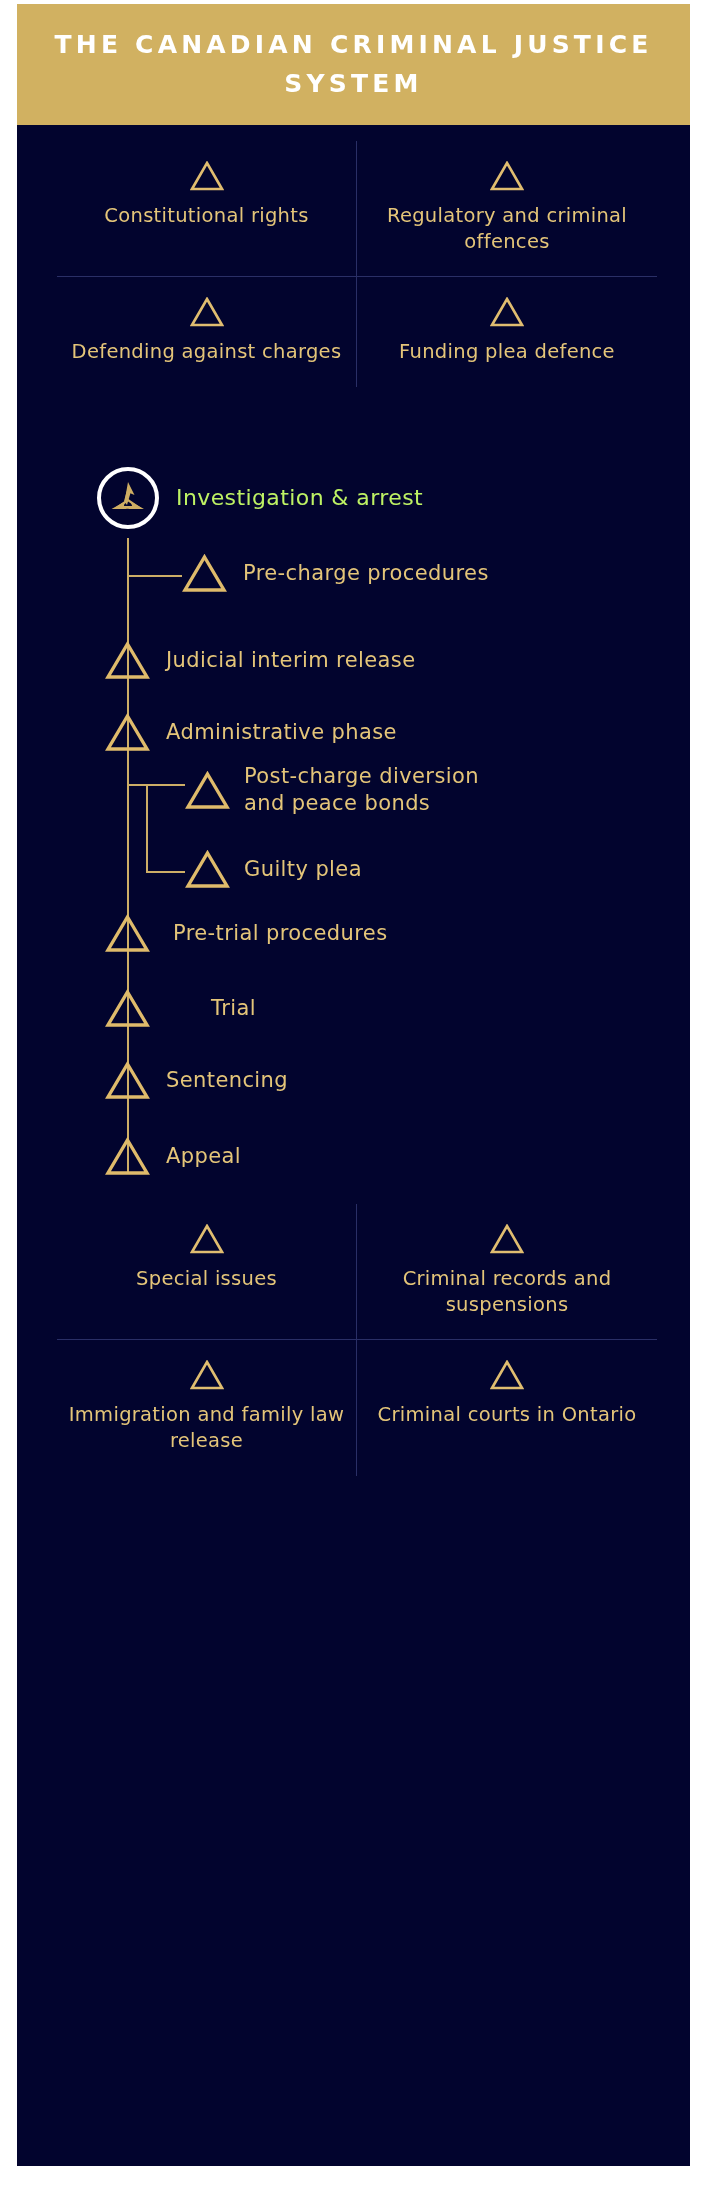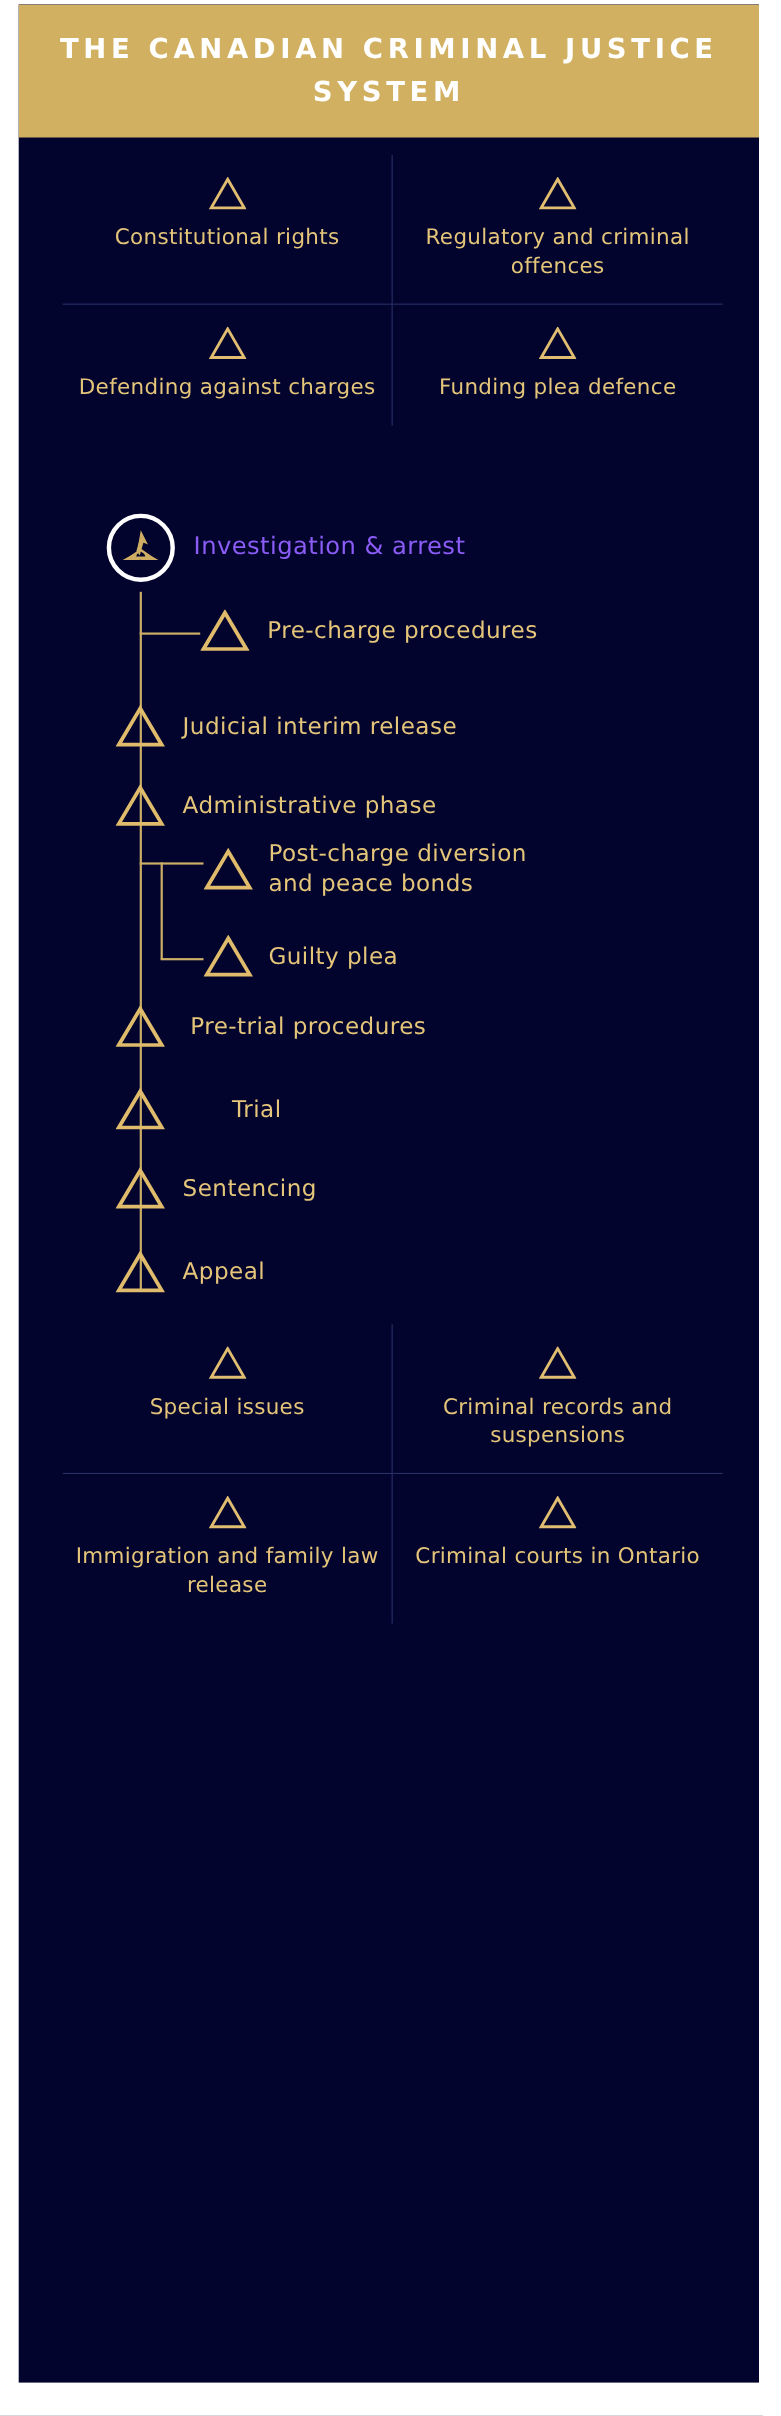--- a/index.html
+++ b/index.html
@@ -52,21 +52,21 @@
   }
   .branch-h{position:absolute;height:1.6px;background:#cdae66;}
   .branch-v{position:absolute;width:1.6px;background:#cdae66;}
 
   .node{position:absolute;display:flex;align-items:center;}
   .node-label{
     color:#e4c579;font-size:21px;line-height:1.3;letter-spacing:.4px;white-space:nowrap;
     font-family:"DejaVu Sans","Liberation Sans",sans-serif;
   }
   .node-label.two-line{white-space:normal;width:260px;}
-  .node.root .node-label{color:#8b5cf6;font-size:22px;}
+  .node.root .node-label{color:#bef264;font-size:22px;}
 
   .logo-circle{
     width:62px;height:62px;border-radius:50%;
     border:4.5px solid #ffffff;background:#02042e;
     display:flex;align-items:center;justify-content:center;
     box-sizing:border-box;
   }
 
   svg.tri{display:block;}
 </style>

